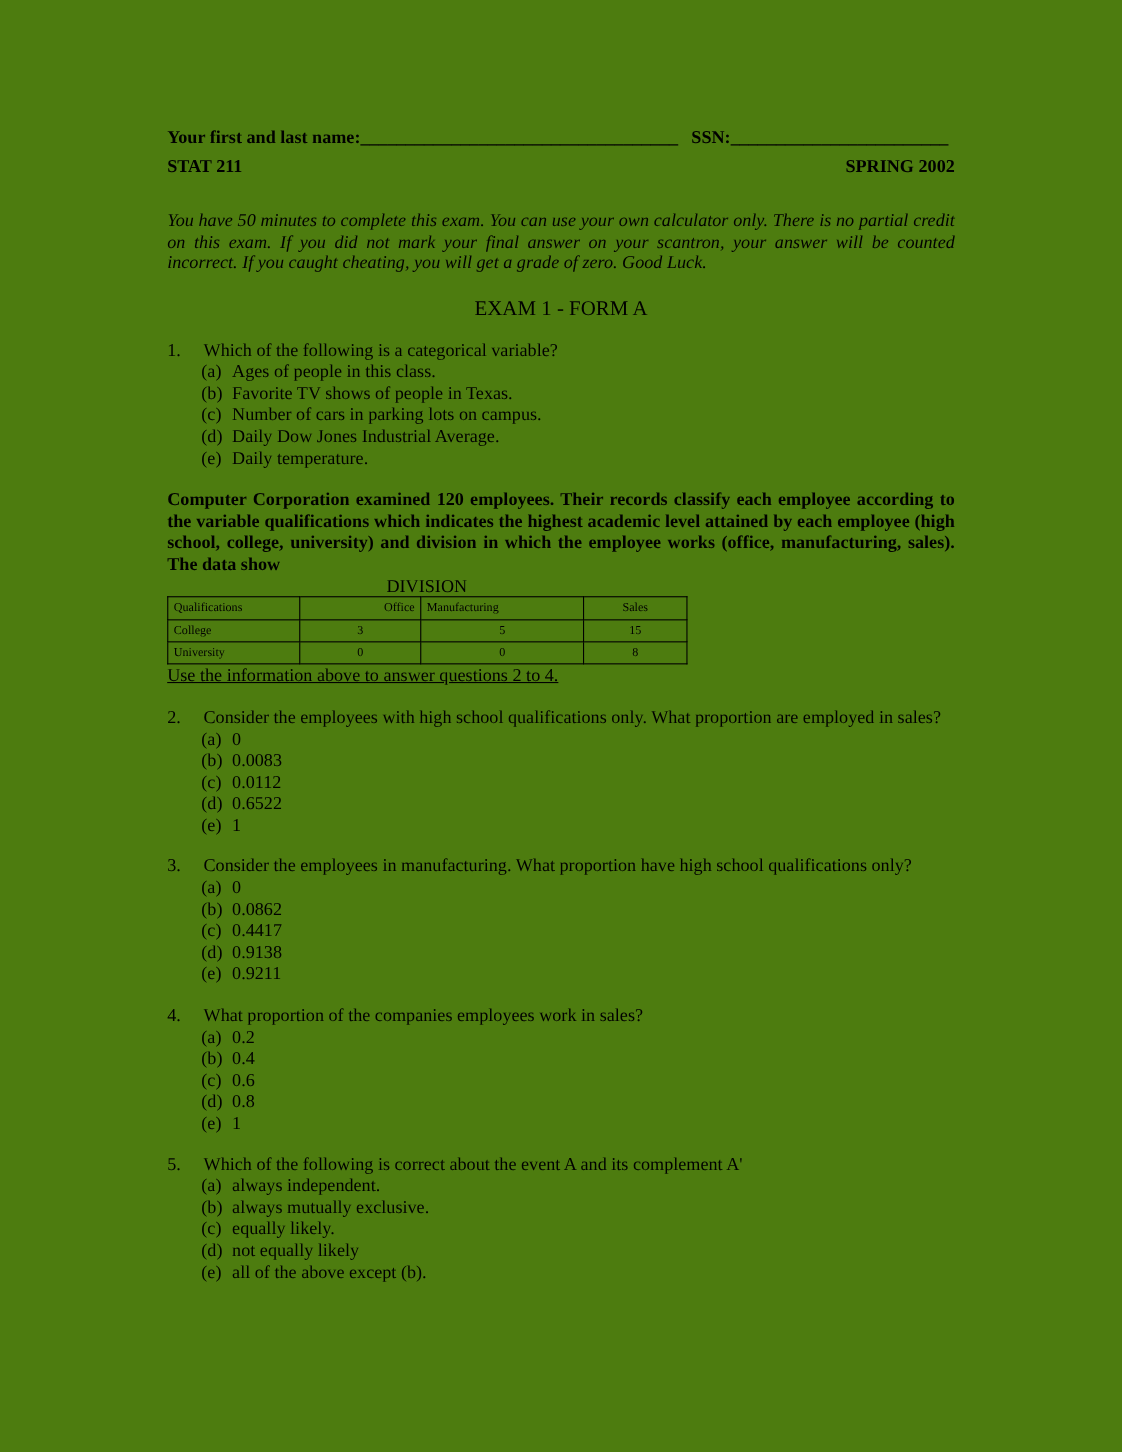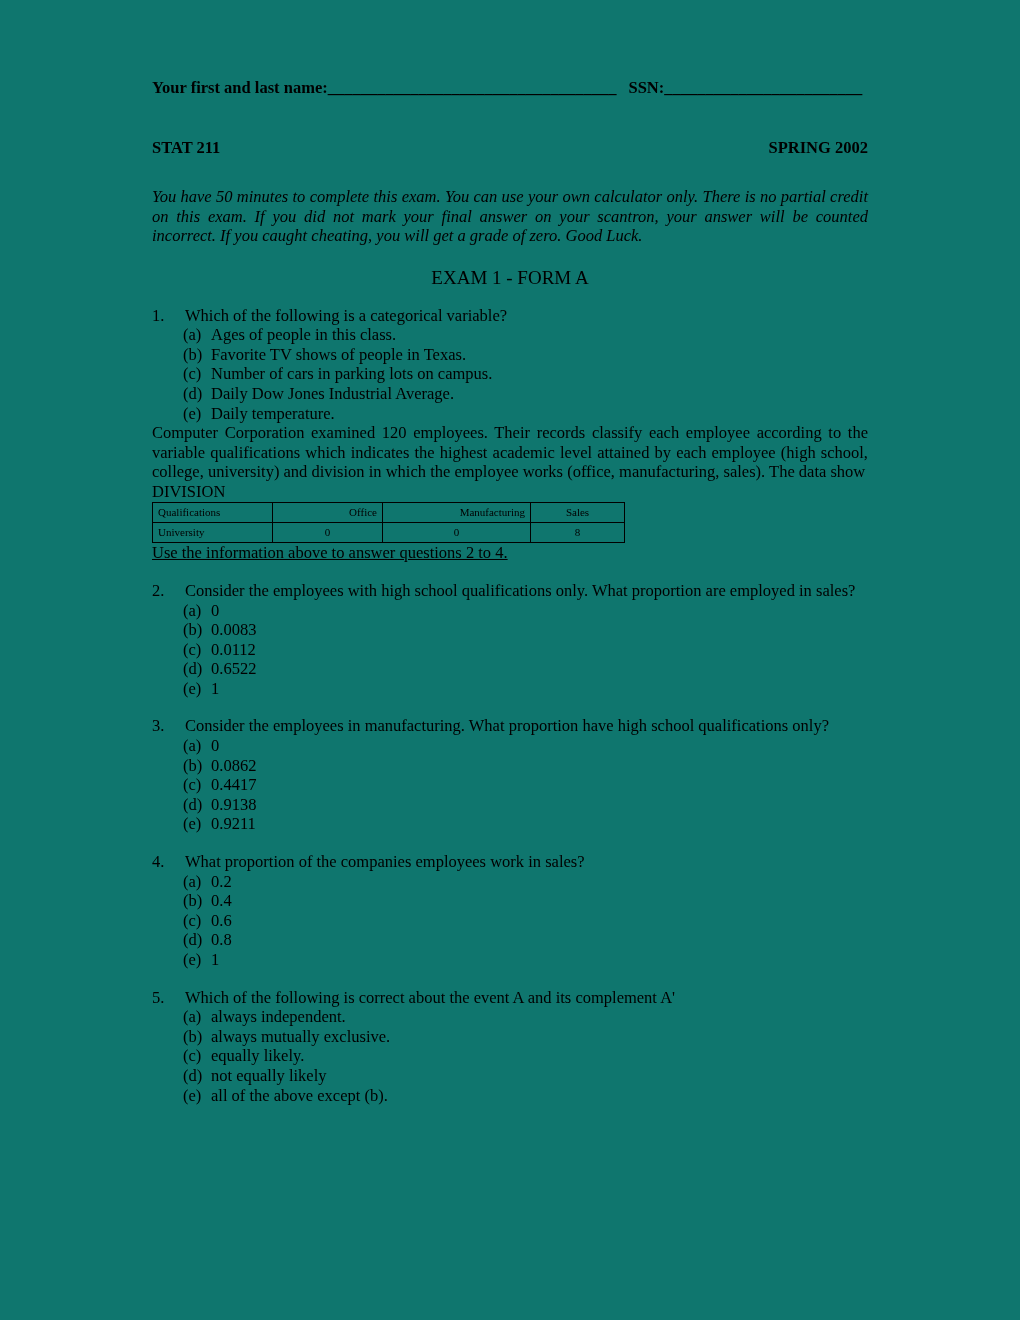--- a/index.html
+++ b/index.html
@@ -1,36 +1,36 @@
 <!DOCTYPE html>
 <html><head>
 <meta charset="utf-8">
 <style>
   html, body { margin: 0; padding: 0; background: #ffffff; }
   .page {
     position: relative;
     width: 1020px;
     height: 1320px;
     box-sizing: border-box;
-    padding: 78px 152px 40px 152px;
-    background: #0f766e;
+    padding: 115px 152px 40px 152px;
+    background: #4d7c0f;
     font-family: "Liberation Serif", serif;
     font-size: 16.5px;
     line-height: 19.6px;
     color: #000000;
     overflow: hidden;
   }
   .name-line { white-space: nowrap; font-weight: bold; }
   .name-line .blank { font-weight: bold; letter-spacing: 0; }
   .ssn-gap { display: inline-block; width: 12px; }
   .course-line {
     display: flex;
     justify-content: space-between;
     font-weight: bold;
-    margin-top: 40px;
+    margin-top: 6px;
     align-items: center;
   }
   .instructions {
     margin-top: 30px;
     font-style: italic;
     text-align: justify;
   }
   .exam-title {
     margin-top: 22px;
     text-align: center;
@@ -39,46 +39,48 @@
   }
   .question { margin-top: 18px; }
   .q-line { display: flex; }
   .q-num { flex: 0 0 33px; }
   .q-text { flex: 1; }
   .choices { margin-left: 31px; }
   .choice { display: flex; }
   .c-letter { flex: 0 0 28px; }
   .c-text { flex: 1; }
   .context-para {
+    margin-top: 18px;
     text-align: justify;
+    font-weight: bold;
   }
   .table-wrap { margin-top: 0px; }
   .table-title {
     width: 472px;
-    text-align: left;
+    text-align: center;
   }
   table.data-table {
     border-collapse: collapse;
     table-layout: fixed;
     width: 472px;
   }
   table.data-table td, table.data-table th {
     border: 1px solid #000;
     padding: 0 5px;
     font-weight: normal;
     font-size: 11px;
     line-height: 19.4px;
     height: 20px;
     box-sizing: border-box;
     overflow: hidden;
     white-space: nowrap;
   }
   .col-qual { width: 120px; text-align: left; }
   .col-office { width: 110px; text-align: right; }
-  .col-manu { width: 148px; text-align: right; }
+  .col-manu { width: 148px; text-align: left; }
   .col-sales { width: 94px; text-align: center; }
   td.row-label { text-align: left; }
   td.num-cell { text-align: center; }
   .table-note {
     text-decoration: underline;
     font-family: Liberation Serif, serif;
   }
 </style>
 </head>
 <body>
@@ -133,20 +135,26 @@
     <div class="table-title">DIVISION</div>
     <table class="data-table">
       <tbody>
           <tr>
         <th class="col-qual">Qualifications</th>
         <th class="col-office">Office</th>
         <th class="col-manu">Manufacturing</th>
         <th class="col-sales">Sales</th>
       </tr>
       <tr>
+        <td class="row-label">College</td>
+        <td class="num-cell">3</td>
+        <td class="num-cell">5</td>
+        <td class="num-cell">15</td>
+      </tr>
+      <tr>
         <td class="row-label">University</td>
         <td class="num-cell">0</td>
         <td class="num-cell">0</td>
         <td class="num-cell">8</td>
       </tr>
     </tbody>
       </table>
     <div class="table-note">Use the information above to answer questions 2 to 4.</div>
   </div>
 

